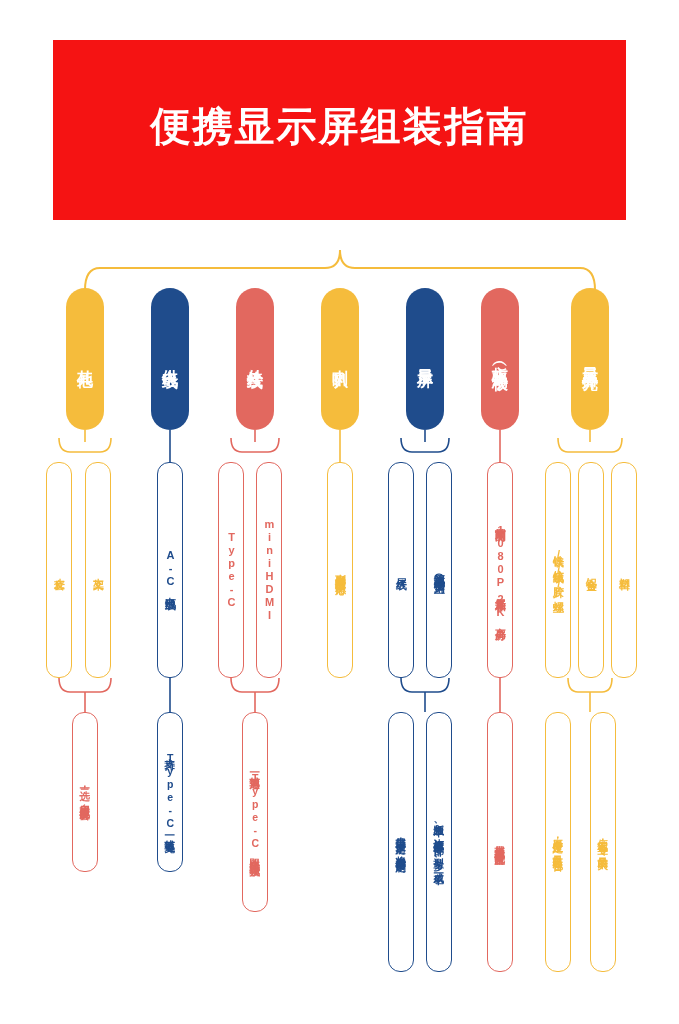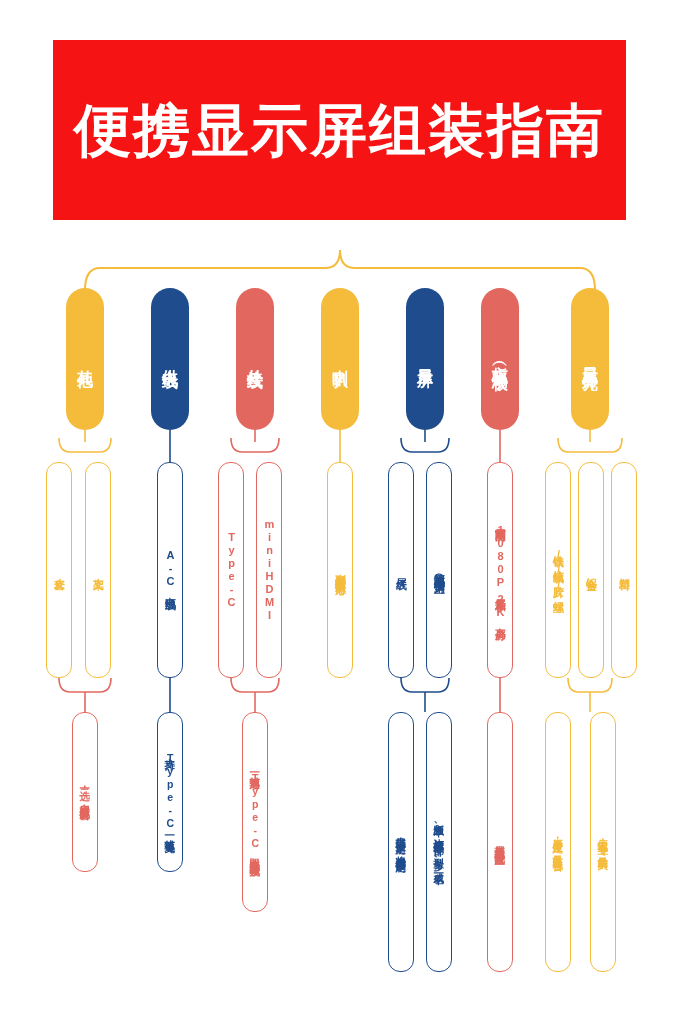--- a/index.html
+++ b/index.html
@@ -28,26 +28,26 @@
     top: 40px;
     width: 573px;
     height: 180px;
     background: #f51313;
     display: flex;
     align-items: center;
     justify-content: center;
   }
   .title-text {
     color: #ffffff;
-    font-size: 57px;
+    font-size: 40px;
     font-weight: bold;
     letter-spacing: 2px;
     line-height: 1;
     white-space: nowrap;
-    font-family: Liberation Sans, sans-serif;
+    font-family: Liberation Mono, monospace;
   }
 
   
   .vnode {
     position: absolute;
     box-sizing: border-box;
     display: flex;
     align-items: center;
     justify-content: center;
     border-radius: 14px;

